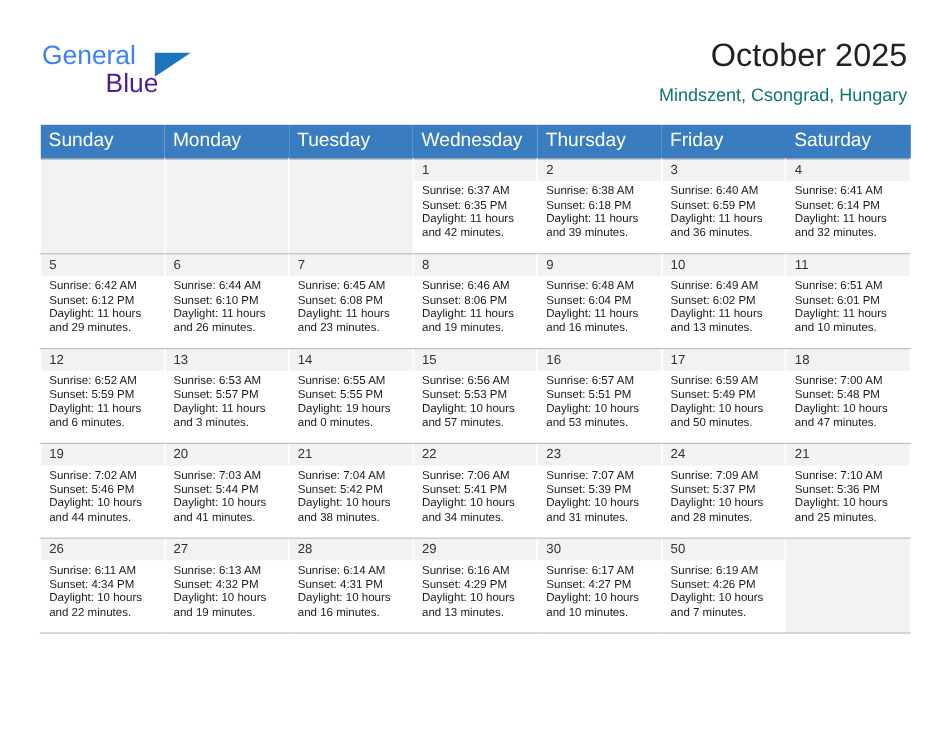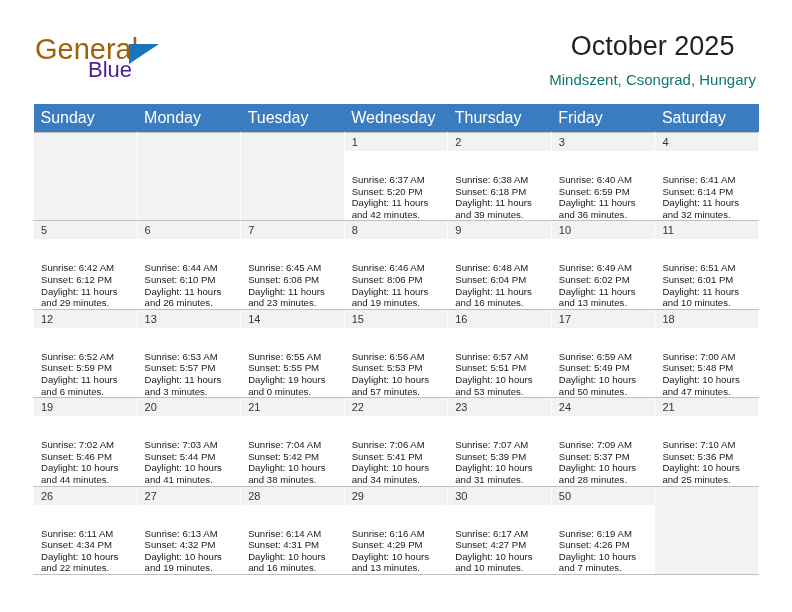--- a/index.html
+++ b/index.html
@@ -33,23 +33,23 @@
     position: absolute;
     left: 35px;
     top: 33px;
     width: 230px;
     height: 52px;
   }
   .brand-general {
     position: absolute;
     left: 0;
     top: 0;
-    font-size: 29px;
+    font-size: 22px;
     letter-spacing: 0px;
-    color: #a16207;
+    color: #3b82f6;
     font-family: "Liberation Sans", sans-serif;
   }
   .brand-blue {
     position: absolute;
     left: 53px;
     top: 24px;
     font-size: 22px;
     color: #4c1d95;
     font-family: "Liberation Sans", sans-serif;
   }
@@ -60,21 +60,21 @@
     width: 0;
     height: 0;
     border-left: 30px solid #1b75bb;
     border-bottom: 20px solid transparent;
   }
 
   .title-block {
     position: absolute;
     right: 36px;
     top: 30px;
-    text-align: center;
+    text-align: right;
   }
   .cal-title {
     font-size: 27px;
     color: #222222;
     line-height: 33px;
     white-space: nowrap;
   }
   .cal-subtitle {
     font-size: 15px;
     color: #0f766e;
@@ -124,21 +124,20 @@
     padding: 2px 0 1px 7px;
     font-size: 11px;
     color: #333333;
     line-height: 14px;
   }
   .day-info {
     padding: 3px 6px 0 7px;
     font-size: 9.6px;
     line-height: 11.6px;
     color: #1a1a1a;
-    margin-top: 20px;
   }
   .day-info div {
     white-space: nowrap;
   }
   .day-info .daylight {
     white-space: normal;
   }
 </style>
 </head>
 <body>
@@ -174,21 +173,21 @@
     </thead>
     <tbody id="calendar-body">
         <tr>
           <td class="empty"></td>
           <td class="empty"></td>
           <td class="empty"></td>
           <td>
             <div class="daynum-bar">1</div>
             <div class="day-info">
               <div>Sunrise: 6:37 AM</div>
-              <div>Sunset: 5:20 PM</div>
+              <div>Sunset: 6:35 PM</div>
               <div class="daylight">Daylight: 11 hours and 42 minutes.</div>
             </div>
           </td>
           <td>
             <div class="daynum-bar">2</div>
             <div class="day-info">
               <div>Sunrise: 6:38 AM</div>
               <div>Sunset: 6:18 PM</div>
               <div class="daylight">Daylight: 11 hours and 39 minutes.</div>
             </div>

